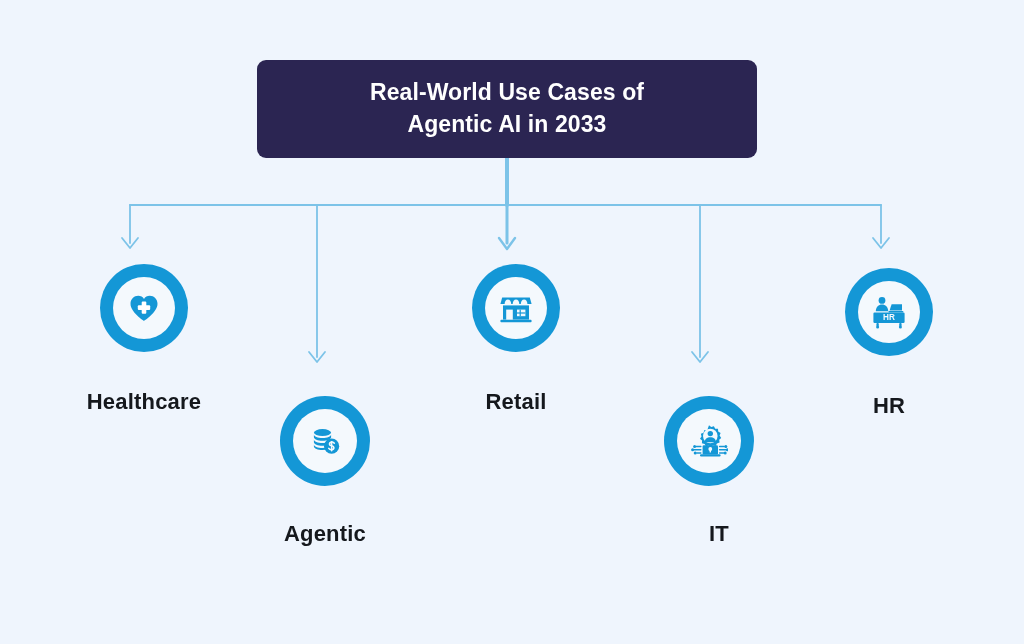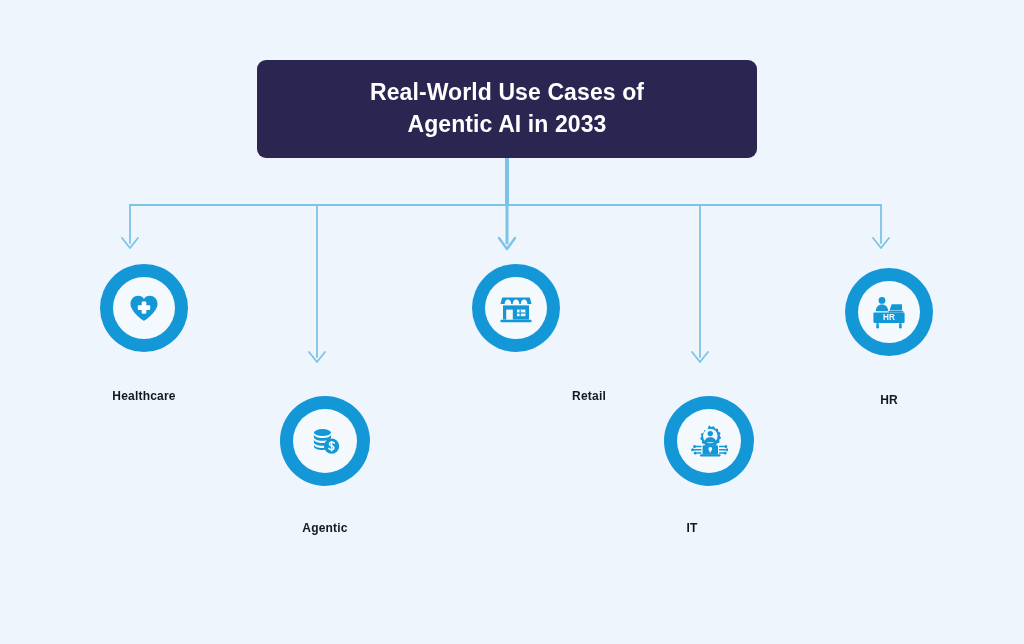--- a/index.html
+++ b/index.html
@@ -64,21 +64,21 @@
     border-radius: 50%;
     display: flex;
     align-items: center;
     justify-content: center;
     box-sizing: border-box;
   }
   .node-label {
     position: absolute;
     text-align: center;
     color: #15181d;
-    font-size: 12px;
+    font-size: 22px;
     font-weight: bold;
     white-space: nowrap;
     letter-spacing: 0.2px;
   }
   svg { display: block; }
 </style>
 </head>
 <body>
 
 <div id="canvas">
@@ -176,21 +176,21 @@
               <rect x="19.0" y="18.6" width="8.4" height="6.6"></rect>
             </g>
             <g fill="#1497d6">
               <rect x="21.6" y="18.6" width="1.2" height="6.6"></rect>
               <rect x="19.0" y="21.4" width="8.4" height="1.2"></rect>
             </g>
           </svg>
         </span>
       </div>
     </div>
-    <div class="node-label" style="left:418px; top:389px; width:180px;text-align:right;">Retail</div>
+    <div class="node-label" style="left:418px; top:389px; width:180px;">Retail</div>
   </div>
 
   <div class="node">
     <div class="ring" style="left:656px; top:396px; width:90px; height:90px;">
       <div class="ring-inner" style="width:64px; height:64px;">
         <span>
           <svg width="38" height="36" viewBox="0 0 38 36">
             <g fill="#1497d6">
 
               <path d="M19 2.2 L21.2 4.0 L23.9 3.2 L25.2 5.7 L28.0 5.8 L28.2 8.6 L30.6 10.0 L29.6 12.6 L31.2 14.9 L29.2 16.8 L29.6 19.6 L26.9 20.4 L25.7 22.9 L23.0 22.3 L20.8 24.0 L18.6 22.4 L16.0 23.3 L14.6 20.9 L11.9 20.3 L12.1 17.5 L10.0 15.8 L11.5 13.4 L10.9 10.7 L13.5 9.7 L14.4 7.1 L17.1 7.4 Z"></path>
@@ -221,21 +221,21 @@
               <rect x="10.0" y="31.2" width="20.6" height="2.3" rx="1.1"></rect>
             </g>
             <g fill="#f4f9fd">
               <circle cx="20.3" cy="26.0" r="1.9"></circle>
               <path d="M19.4 26.3 L21.2 26.3 L20.9 29.4 L19.7 29.4 Z"></path>
             </g>
           </svg>
         </span>
       </div>
     </div>
-    <div class="node-label" style="left:594px; top:521px; width:180px;">IT</div>
+    <div class="node-label" style="left:621px; top:521px; width:180px;">IT</div>
   </div>
 
   <div class="node">
     <div class="ring" style="left:837px; top:268px; width:88px; height:88px;">
       <div class="ring-inner" style="width:62px; height:62px;">
         <span>
           <svg width="38" height="34" viewBox="0 0 38 34">
             <g fill="#1497d6">
 
               <circle cx="12.0" cy="5.4" r="3.4"></circle>

